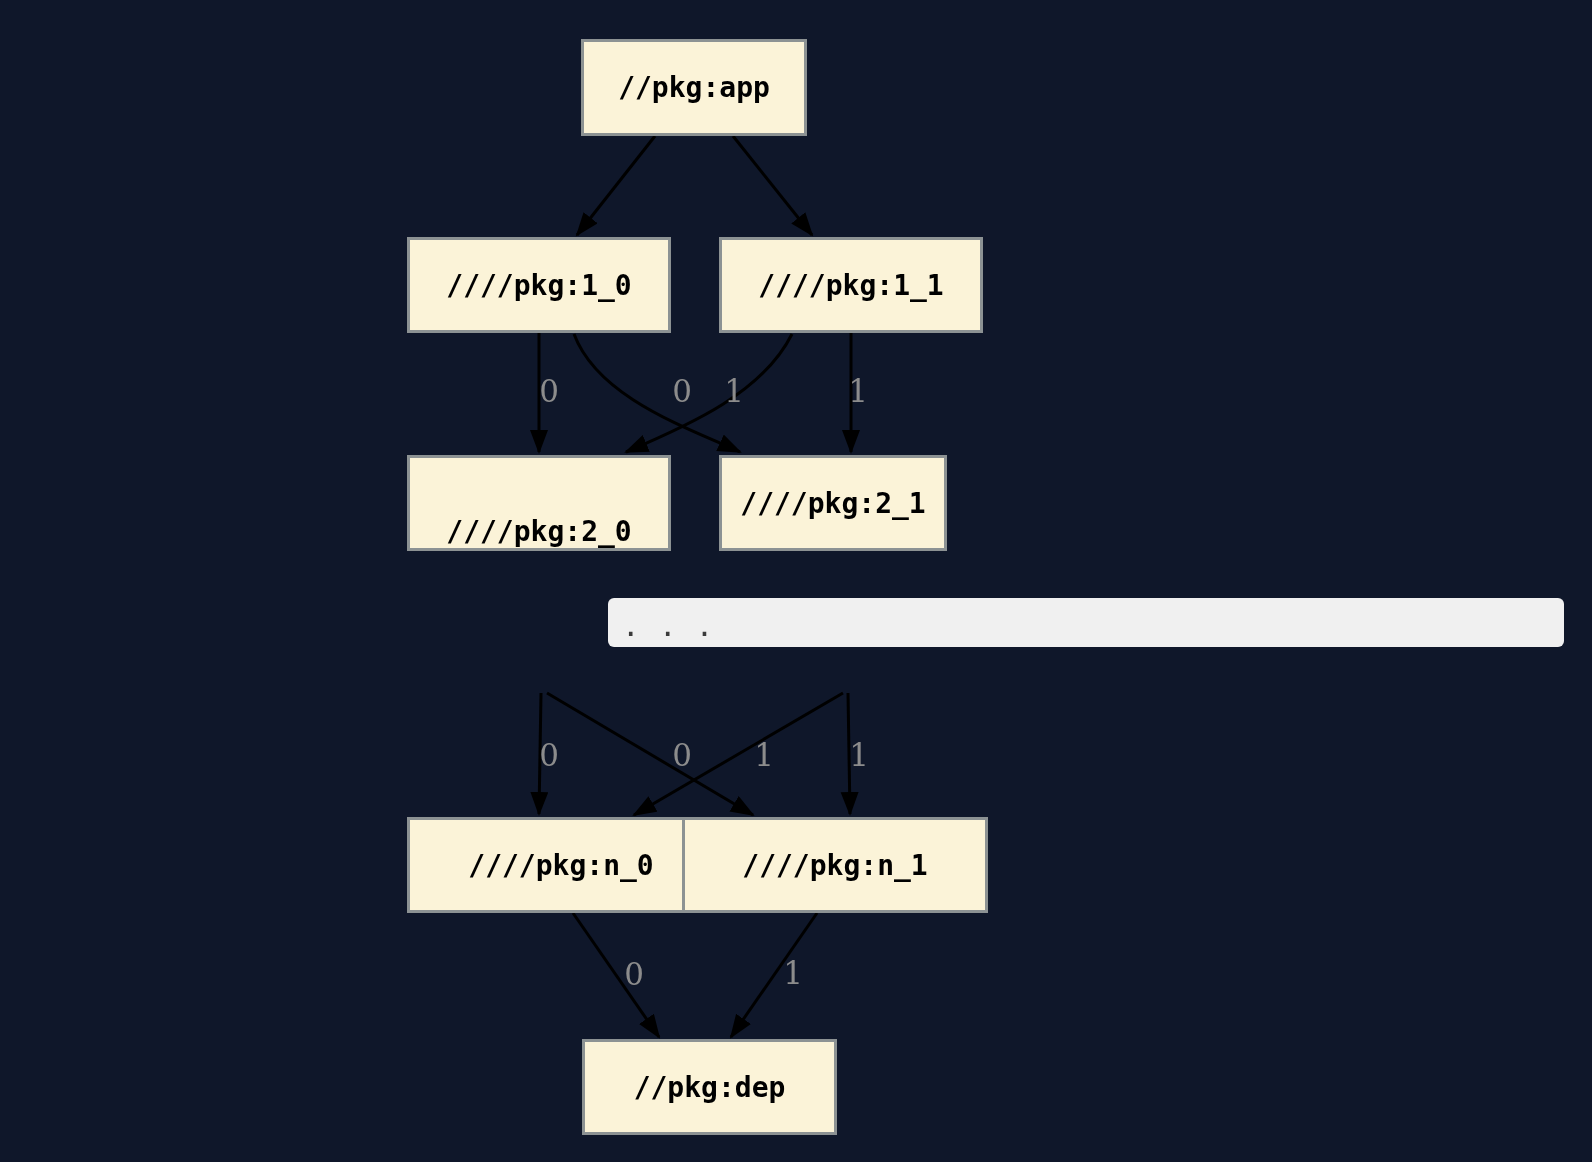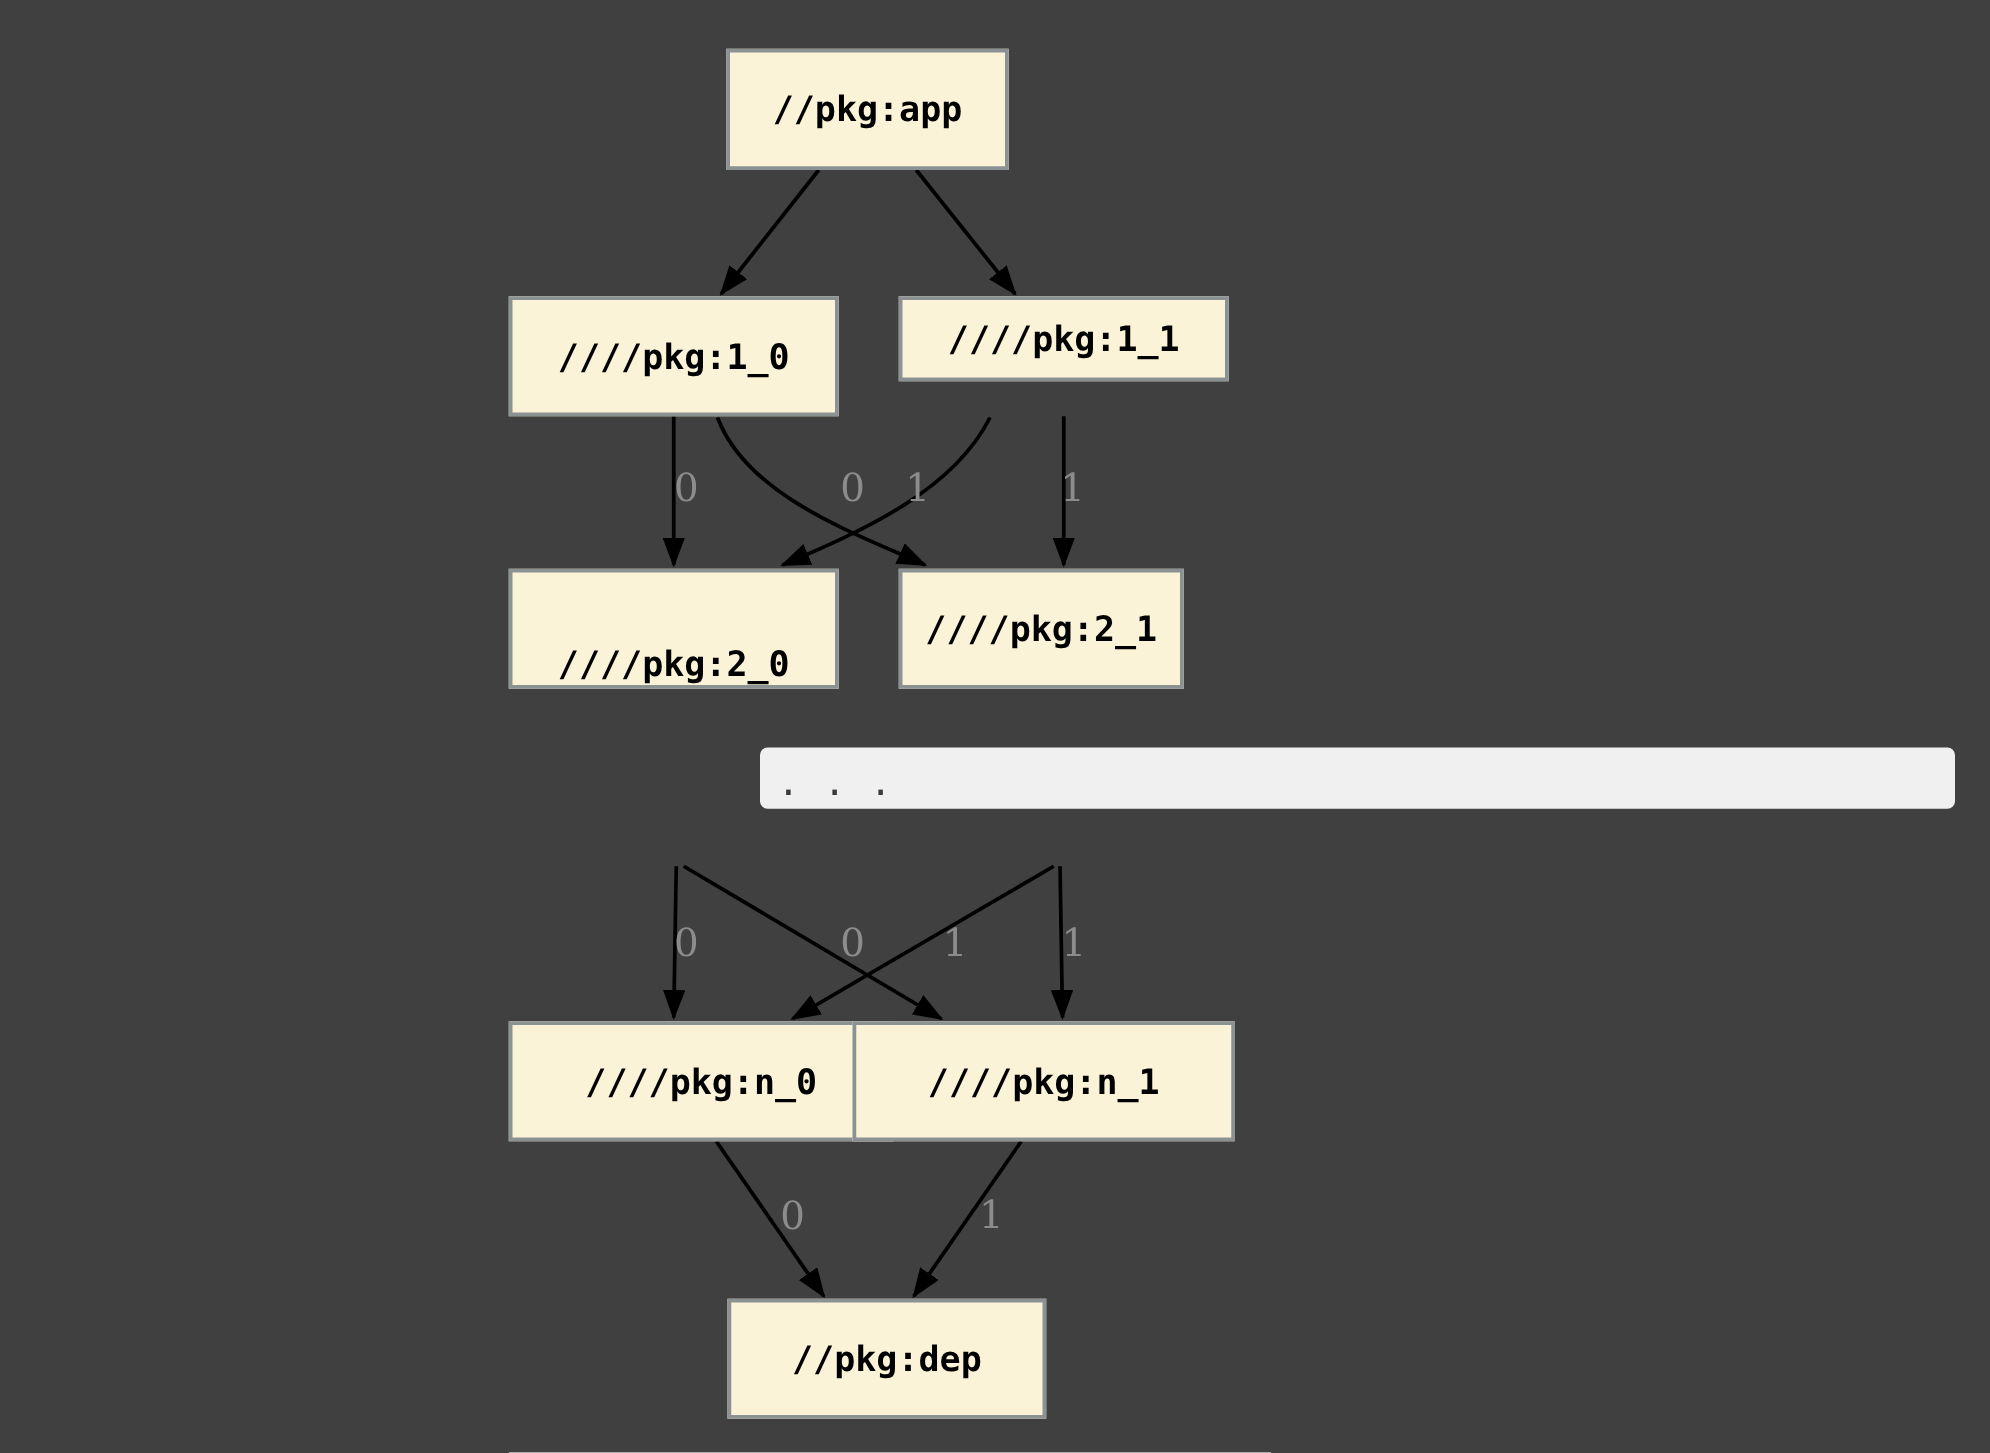--- a/index.html
+++ b/index.html
@@ -4,21 +4,21 @@
 <style>
   html, body {
     margin: 0;
     padding: 0;
     background: #ffffff;
   }
   .canvas {
     position: relative;
     width: 1592px;
     height: 1162px;
-    background: #404040;
+    background: #0f172a;
     overflow: hidden;
     font-family: "DejaVu Sans Mono", monospace;
   }
   #edge-layer {
     position: absolute;
     left: 0;
     top: 0;
     display: block;
   }
   .edge {
@@ -97,21 +97,21 @@
       </g>
   </svg>
 
   <div id="nodes">
       <div class="node" style="left: 581px; top: 39px; width: 226px; height: 97px;">
     <span class="node-label">//pkg:app</span>
   </div>
       <div class="node" style="left: 407px; top: 237px; width: 264px; height: 96px;">
     <span class="node-label">////pkg:1_0</span>
   </div>
-      <div class="node" style="left: 719px; top: 237px; width: 264px; height: 68px;">
+      <div class="node" style="left: 719px; top: 237px; width: 264px; height: 96px;">
     <span class="node-label">////pkg:1_1</span>
   </div>
       <div class="node" style="left: 407px; top: 455px; width: 264px; height: 96px; align-items: flex-end;">
     <span class="node-label">////pkg:2_0</span>
   </div>
       <div class="node" style="left: 719px; top: 455px; width: 228px; height: 96px;">
     <span class="node-label">////pkg:2_1</span>
   </div>
       <div class="node" style="left: 407px; top: 817px; width: 308px; height: 96px;">
     <span class="node-label">////pkg:n_0</span>

